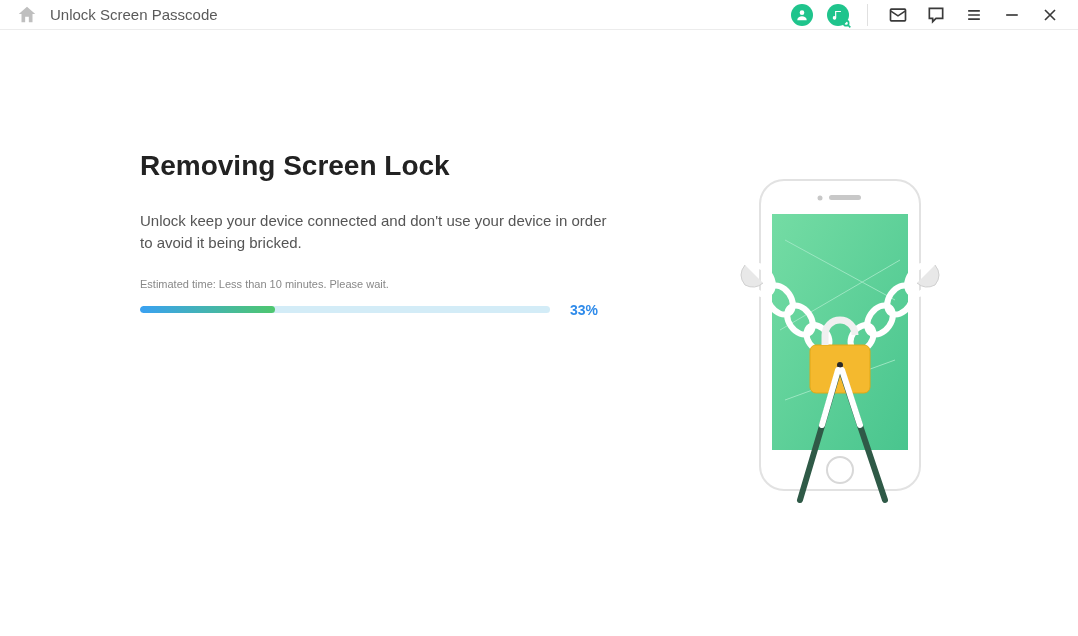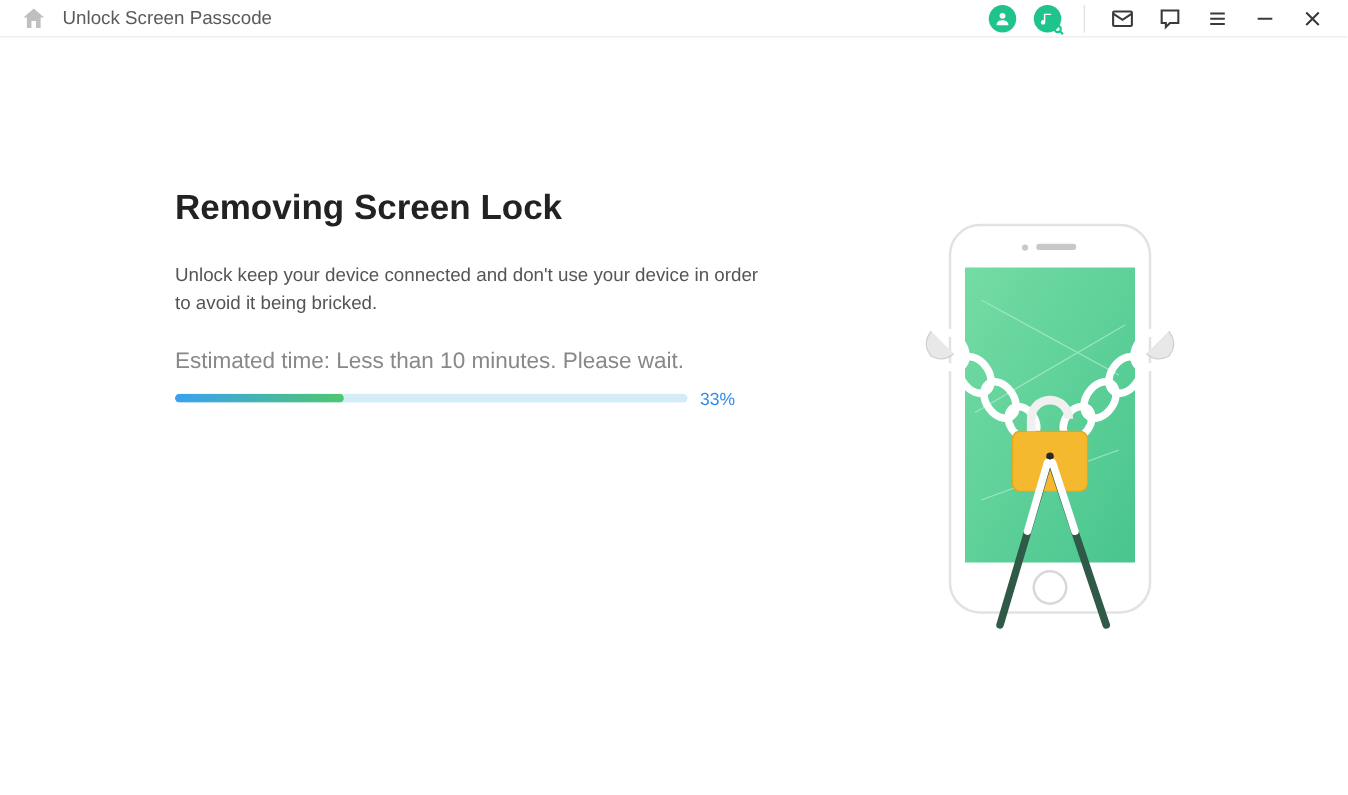--- a/index.html
+++ b/index.html
@@ -45,26 +45,26 @@
     margin-bottom: 28px;
   }
   .desc {
     font-size: 15px;
     color: #555;
     line-height: 1.45;
     margin-bottom: 24px;
     max-width: 480px;
   }
   .estimate {
-    font-size: 18px;
+    font-size: 11px;
     color: #888;
     margin-bottom: 12px;
   }
   .progress-row {
-    display: flex; align-items: center; gap: 10px;
+    display: flex; align-items: center; gap: 20px; font-weight: bold;
   }
   .progress-bar {
     position: relative;
     width: 410px; height: 7px;
     background: #d3ecf7;
     border-radius: 4px;
     overflow: hidden;
   }
   .progress-fill {
     position: absolute; left: 0; top: 0; bottom: 0;

